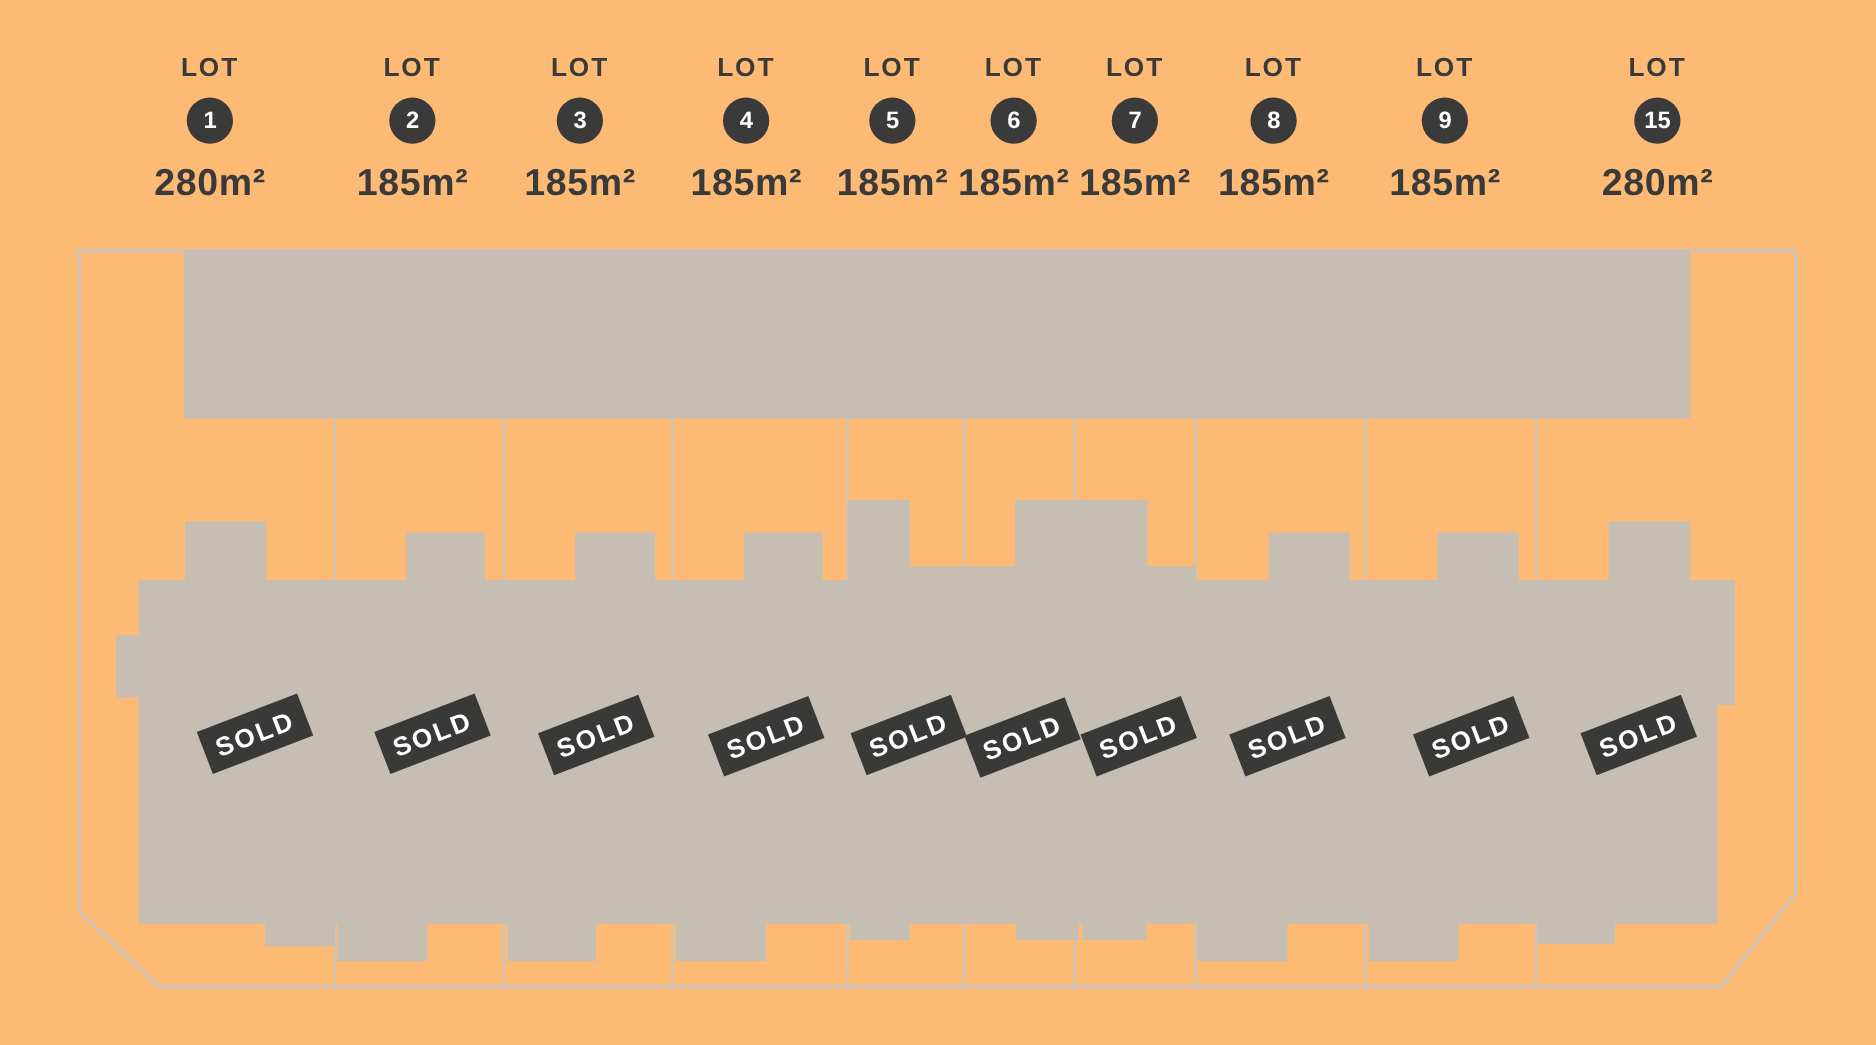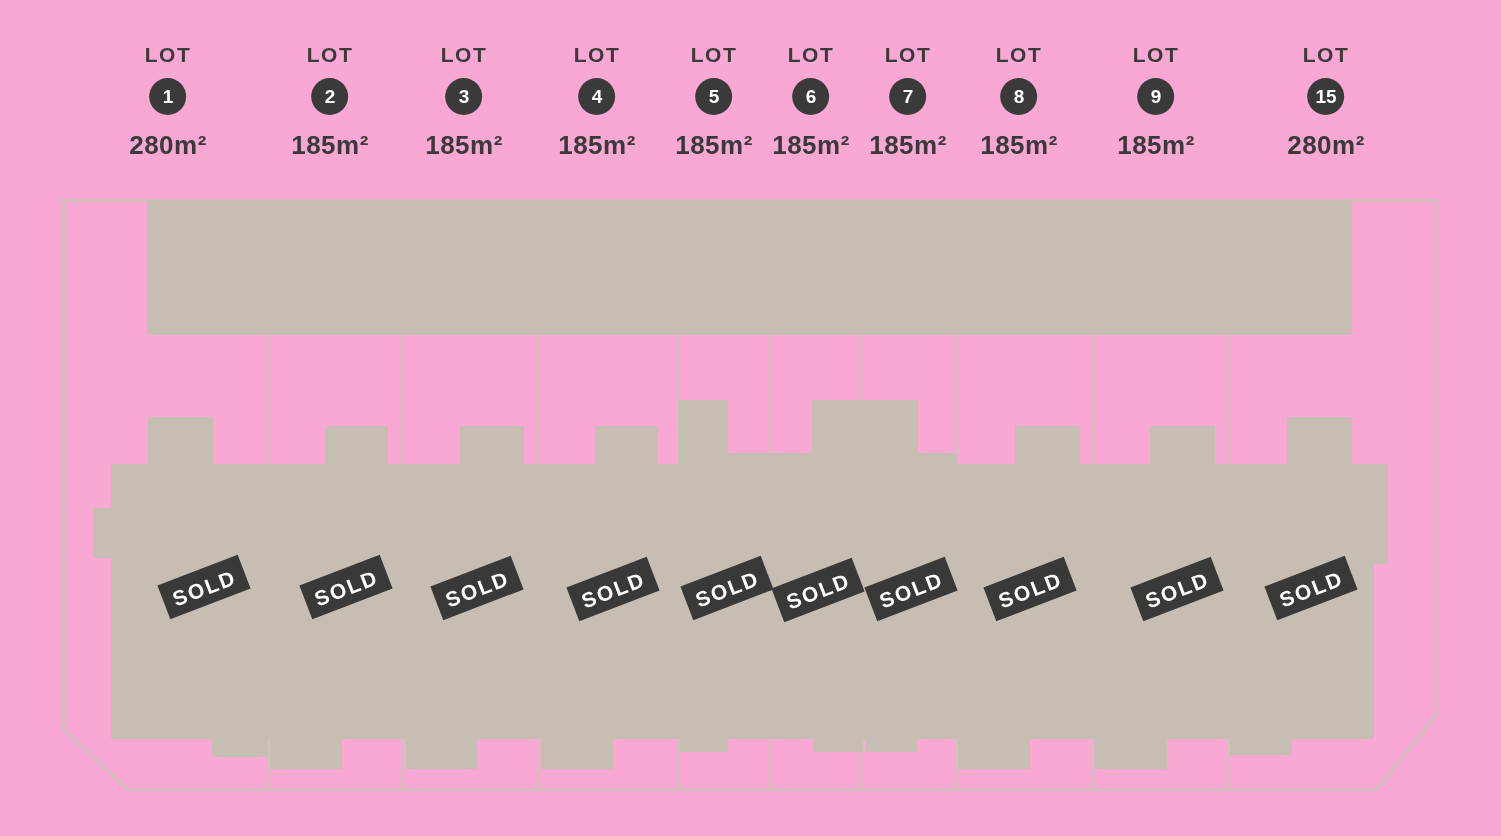--- a/index.html
+++ b/index.html
@@ -5,30 +5,30 @@
   :root{
     --ink:#3a3a3a;
     --plan-fill:#c6beb3;
     --plan-outline:#ccc4ba;
     --badge-bg:#393938;
     --badge-text:#ffffff;
   }
   *{box-sizing:border-box;}
   html,body{margin:0;padding:0;background:#ffffff;}
   body{width:1501px;height:836px;font-family:"Liberation Sans",sans-serif;}
-  .stage{position:relative;width:1501px;height:836px;overflow:hidden;background:#f9a8d4;color:var(--ink);}
+  .stage{position:relative;width:1501px;height:836px;overflow:hidden;background:#fdba74;color:var(--ink);}
 
   
   .lot-col{position:absolute;top:44px;transform:translateX(-50%);
            display:flex;flex-direction:column;align-items:center;white-space:nowrap;}
   .lot-word{font-size:21px;font-weight:bold;letter-spacing:1.5px;line-height:22px;color:var(--ink);}
   .lot-num{margin-top:12px;width:37px;height:37px;border-radius:50%;background:var(--ink);
            color:#fff;font-size:19px;font-weight:bold;display:flex;align-items:center;justify-content:center;
            letter-spacing:0;}
-  .lot-area{margin-top:15px;font-size:26px;font-weight:bold;letter-spacing:0.5px;color:var(--ink);}
+  .lot-area{margin-top:15px;font-size:30px;font-weight:bold;letter-spacing:0.5px;color:var(--ink);}
 
   
   svg.plan{position:absolute;left:0;top:0;display:block;}
   .boundary{fill:none;stroke:var(--plan-outline);stroke-width:2.5;}
   .divider{stroke:var(--plan-outline);stroke-width:2;}
   .fillshape{fill:var(--plan-fill);}
   .badge-rect{fill:var(--badge-bg);}
   .badge-text{fill:var(--badge-text);font-family:"Liberation Sans",sans-serif;
               font-size:21px;font-weight:bold;letter-spacing:2px;}
 </style>

